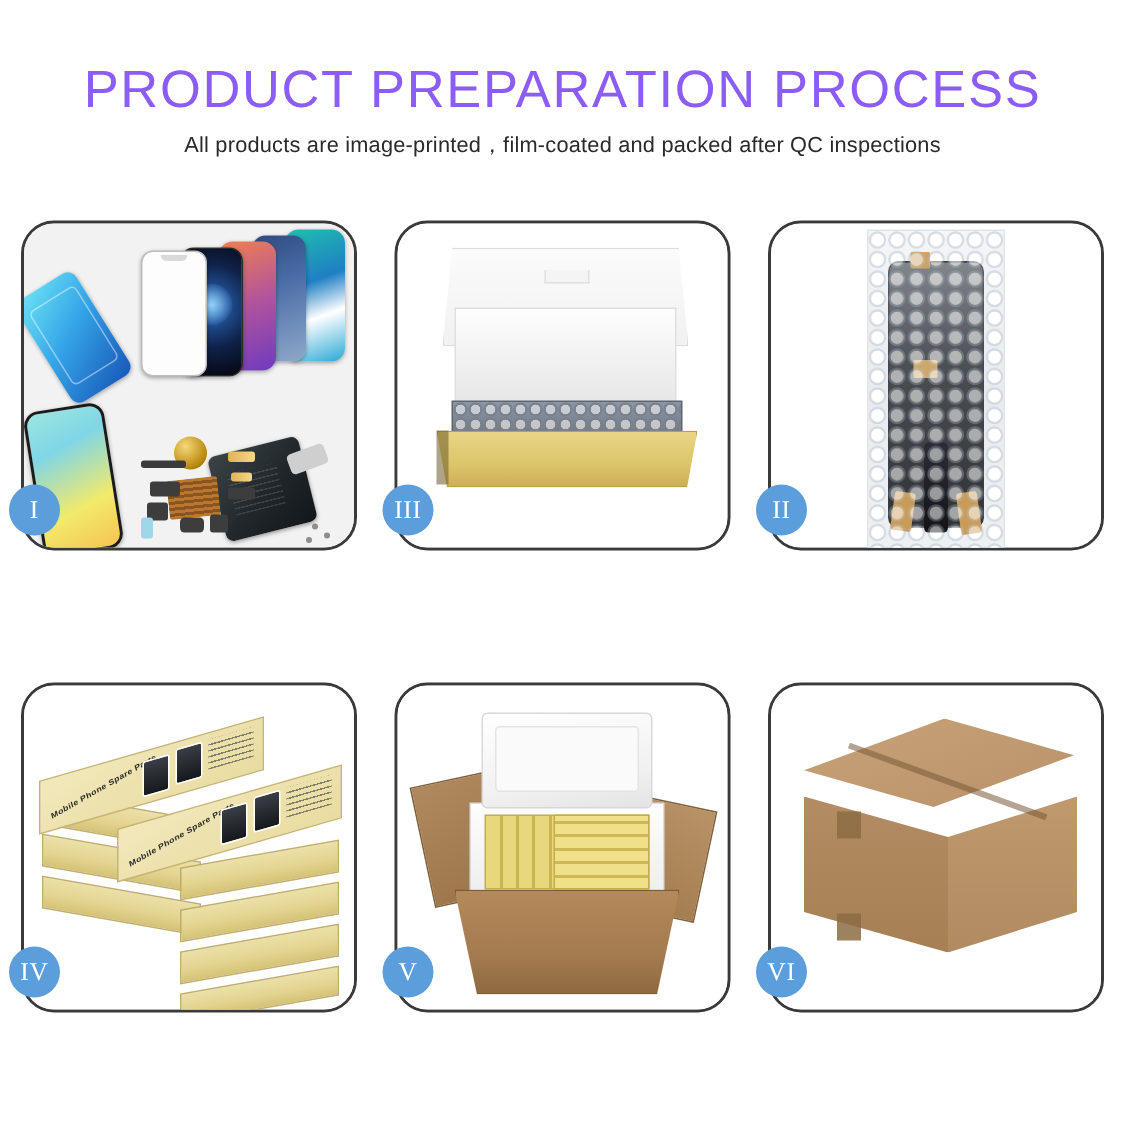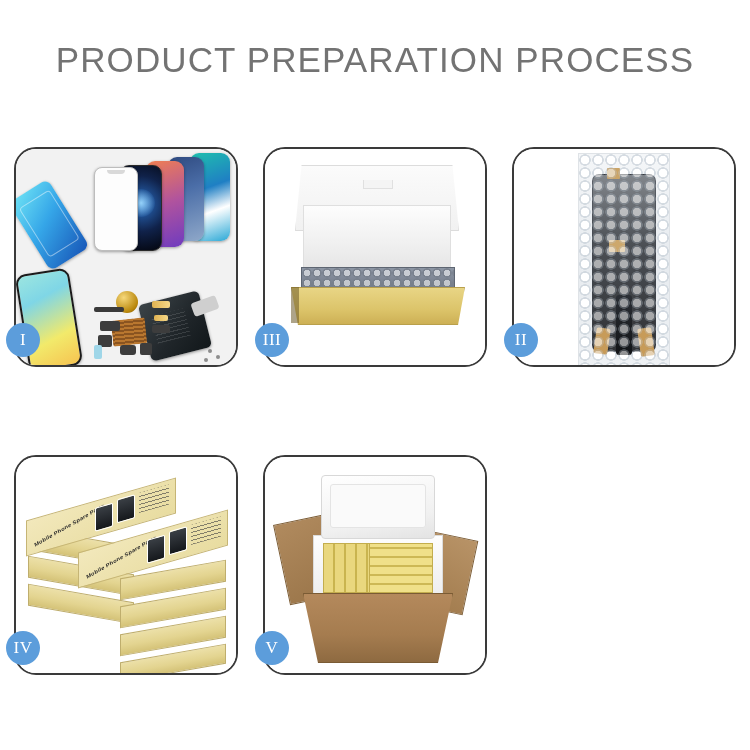--- a/index.html
+++ b/index.html
@@ -21,21 +21,21 @@
   #header {
     width: 750px;
     padding-top: 40px;
     text-align: center;
   }
   #page-title {
     font-family: "Liberation Sans", sans-serif;
     font-size: 35px;
     font-weight: 400;
     letter-spacing: 1.1px;
-    color: #737373;
+    color: #8b5cf6;
     margin: 0;
     line-height: 40px;
     white-space: nowrap;
   }
   #page-subtitle {
     font-family: "Liberation Sans", sans-serif;
     font-size: 14.5px;
     font-weight: 400;
     color: #2a2a2a;
     margin: 8px 0 0 0;
@@ -349,20 +349,21 @@
     transform-origin: left center;
   }
   .c6tape1 { position:absolute; left:44px; top:84px; width:16px; height:18px; background:rgba(140,108,68,0.85); }
   .c6tape2 { position:absolute; left:44px; top:152px; width:16px; height:18px; background:rgba(140,108,68,0.85); }
 </style>
 </head>
 <body>
 
 <div id="header">
   <h1 id="page-title">PRODUCT PREPARATION PROCESS</h1>
+  <p id="page-subtitle">All products are image-printed，film-coated and packed after QC inspections</p>
 </div>
 
 <div id="grid">
 
   <div class="panel">
     <div class="panel-inner">
       <div class="p1bg"></div>
       <div class="phone ph-back"></div>
       <div class="phone ph-aqua"></div>
       <div class="phone ph-silver"></div>
@@ -461,14 +462,26 @@
       <div class="flapR"></div>
       <div class="foamBox"></div>
       <div class="yellowStack"></div>
       <div class="yellowStack2"></div>
       <div class="cartonBody"></div>
       <div class="foamLid"></div>
     </div>
     <div class="badge">V</div>
   </div>
 
+  <div class="panel">
+    <div class="panel-inner">
+      <div class="p6bg"></div>
+      <div class="c6top"></div>
+      <div class="c6front"></div>
+      <div class="c6side"></div>
+      <div class="c6seam"></div>
+      <div class="c6tape1"></div>
+      <div class="c6tape2"></div>
+    </div>
+    <div class="badge">VI</div>
+  </div>
 
 </div>
 
 </body></html>

